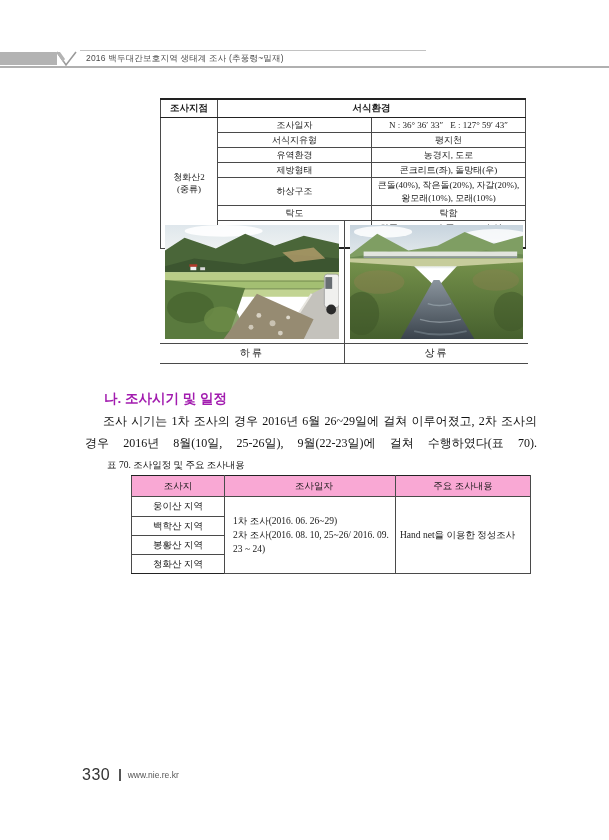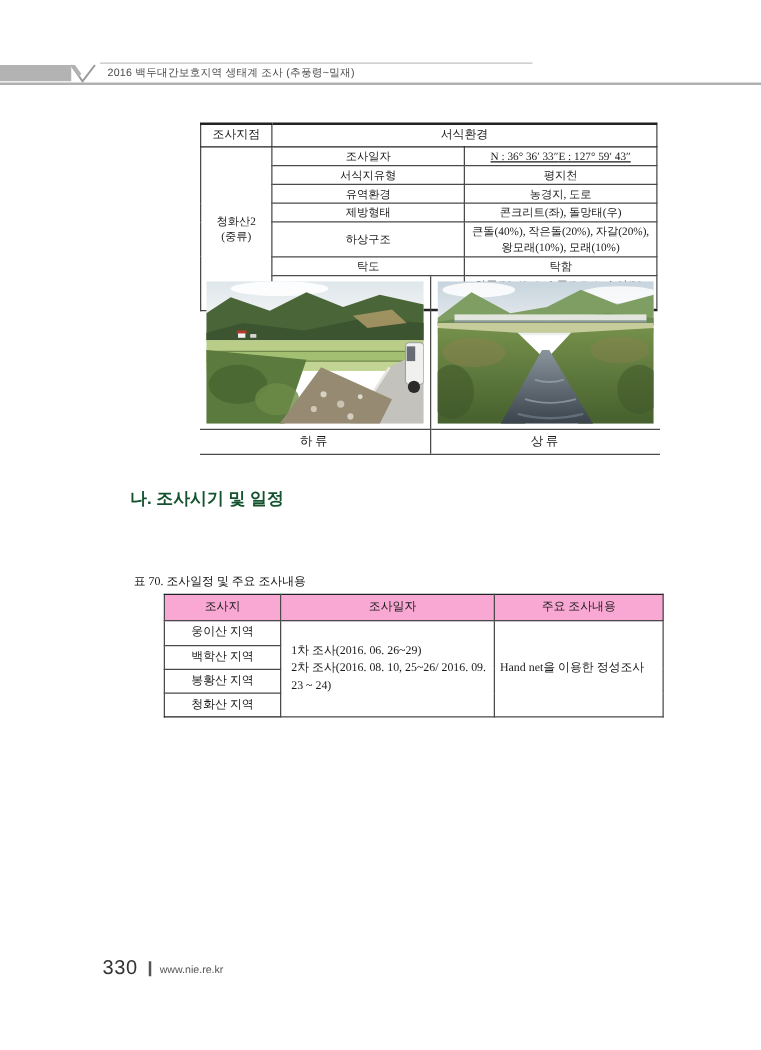--- a/index.html
+++ b/index.html
@@ -16,42 +16,42 @@
   .hdr-title{
     position:absolute;left:86px;top:53px;font-family:"Liberation Sans","DejaVu Sans",sans-serif;
     font-size:8.5px;color:#4a4a4a;letter-spacing:.2px;
   }
   
   .habitat{
     position:absolute;left:160px;top:98px;width:366px;border-collapse:collapse;
     font-size:9px;table-layout:fixed;
   }
   .habitat td,.habitat th{border:1px solid #4a4a4a;padding:1px 3px;text-align:center;line-height:1.35;}
-  .habitat tr.thead th{border-top:2px solid #222;border-bottom:1.6px solid #222;font-weight:normal;font-size:9.5px;padding:2px 0;}
+  .habitat tr.thead th{border-top:2px solid #222;border-bottom:1.6px solid #222;font-weight:bold;font-size:9.5px;padding:2px 0;}
   .habitat tr:last-child td{border-bottom:2px solid #222;}
   .habitat .c-site{width:56px;}
   .habitat .c-label{width:82px;}
-  .habitat .loc{display:flex;justify-content:center;padding:0 14px;text-decoration:underline;}
+  .habitat .loc{display:flex;justify-content:space-between;padding:0 14px;}
   
   .photo-block{
     position:absolute;left:160px;top:221px;width:368px;display:flex;
     border-bottom:1px solid #4a4a4a;
   }
   .photo-col{width:50%;box-sizing:border-box;}
   .photo-col + .photo-col{border-left:1px solid #4a4a4a;}
   .photo-frame{padding:4px 5px;}
   .photo-frame svg{display:block;width:100%;height:114px;}
   .photo-caption{
     border-top:1px solid #4a4a4a;text-align:center;font-size:10px;
     padding:2px 0 3px 0;letter-spacing:2px;
   }
   
   .sec-heading{
     position:absolute;left:104px;top:390px;
-    font-family:"Liberation Sans","DejaVu Sans",sans-serif;font-weight:bold;font-size:13.5px;color:#14532d;
+    font-family:"Liberation Sans","DejaVu Sans",sans-serif;font-weight:bold;font-size:13.5px;color:#a21caf;
   }
   .sec-para{
     position:absolute;left:85px;top:410px;width:452px;
     font-size:12px;line-height:22px;text-align:justify;text-align-last:justify;
     text-indent:18px;color:#111;
   }
   .tbl-caption{position:absolute;left:107px;top:459px;font-size:9.5px;color:#111;}
   
   .schedule{
     position:absolute;left:131px;top:475px;width:388px;border-collapse:collapse;
@@ -210,20 +210,21 @@
           <path d="M80,80 Q92,84 104,80" stroke="#9aa6ae" stroke-width="1.5" fill="none" opacity="0.7"></path>
           <path d="M72,96 Q92,102 114,96" stroke="#a6b1b8" stroke-width="1.5" fill="none" opacity="0.6"></path>
           <path d="M66,108 Q92,115 120,108" stroke="#717d86" stroke-width="2" fill="none" opacity="0.7"></path>
         </svg>
       </div>
       <div class="photo-caption">상류</div>
     </div>
   </div>
 
   <div class="sec-heading">나. 조사시기 및 일정</div>
+  <div class="sec-para">조사 시기는 1차 조사의 경우 2016년 6월 26~29일에 걸쳐 이루어졌고, 2차 조사의 경우 2016년 8월(10일, 25-26일), 9월(22-23일)에 걸쳐 수행하였다(표 70).</div>
 
   <div class="tbl-caption">표 70. 조사일정 및 주요 조사내용</div>
   <table class="schedule">
     <tbody>
         <tr>
       <th class="c-site">조사지</th>
       <th class="c-date" style="text-align:center;">조사일자</th>
       <th class="c-cont">주요 조사내용</th>
     </tr>
     <tr>

